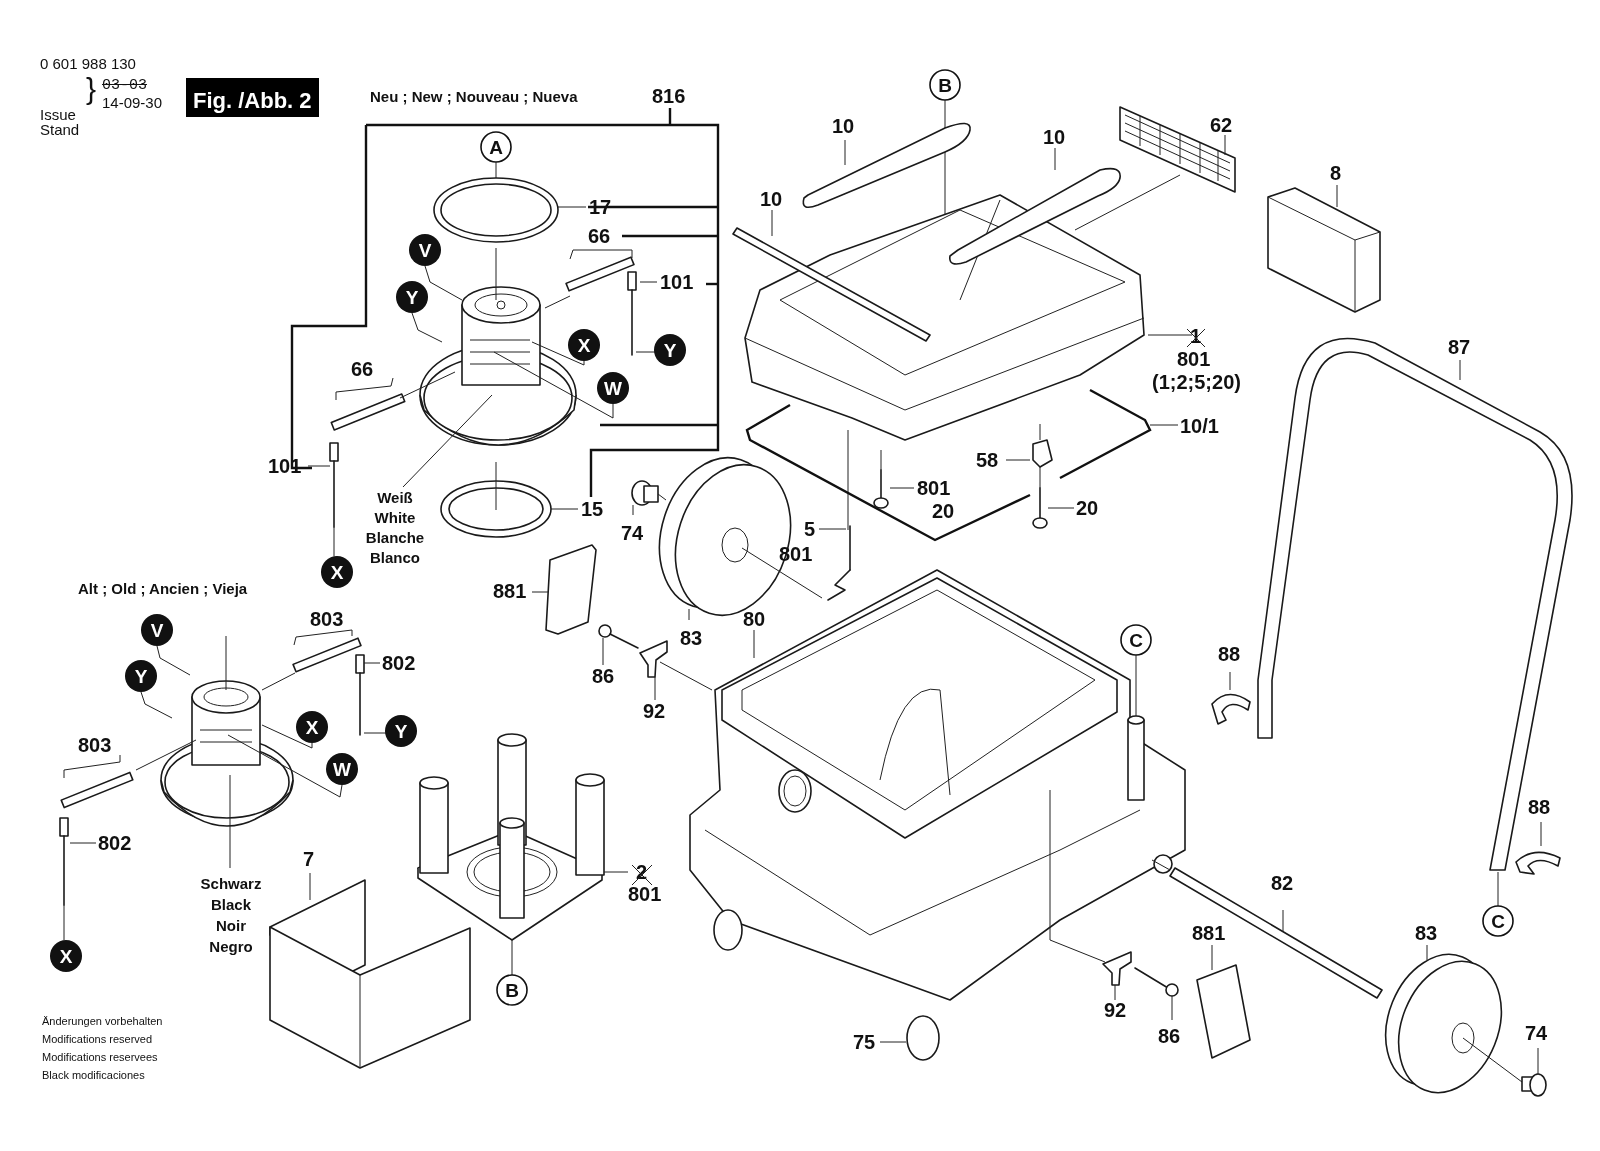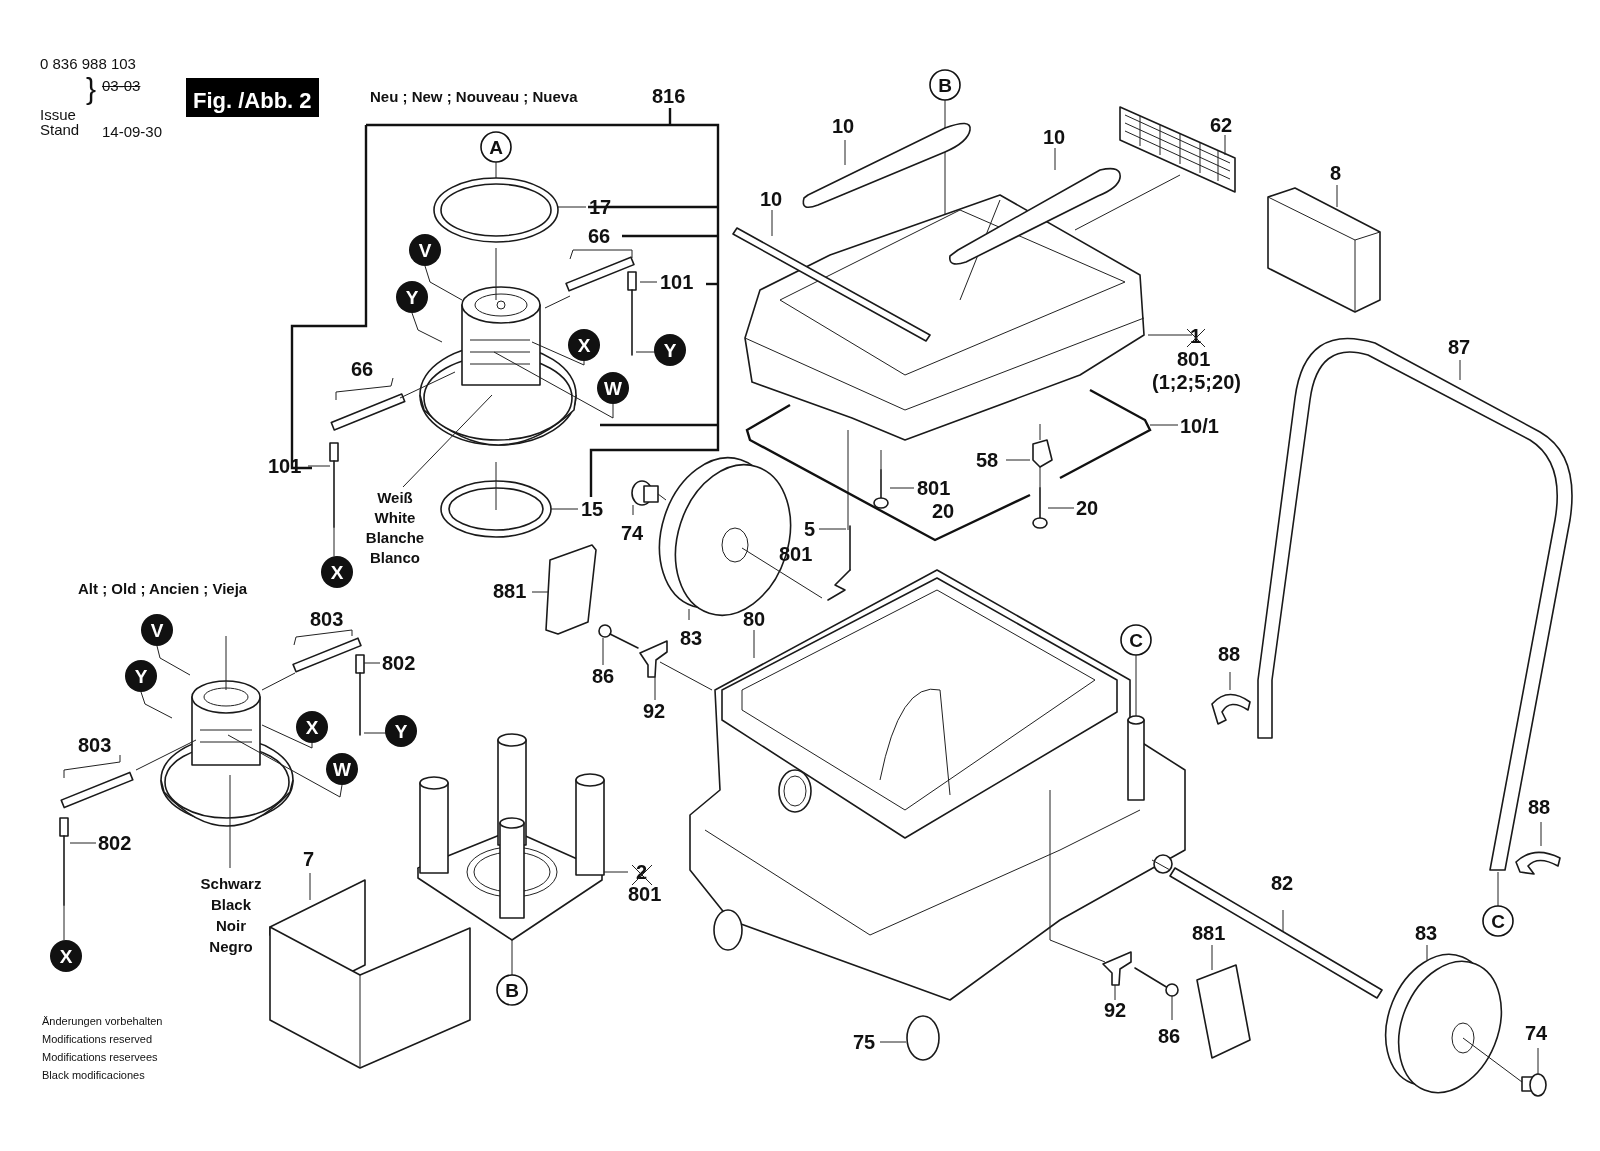--- a/index.html
+++ b/index.html
@@ -6,36 +6,36 @@
   body{width:1600px;height:1151px;position:relative;overflow:hidden;font-family:"Liberation Sans",sans-serif;color:#111;}
   svg#dia{position:absolute;left:0;top:0;width:1600px;height:1151px;}
   .ln{fill:none;stroke:#1a1a1a;stroke-width:1.6;stroke-linejoin:round;stroke-linecap:round;}
   .lt{fill:none;stroke:#222;stroke-width:1;}
   .th{fill:none;stroke:#111;stroke-width:2.4;}
   .part{fill:#fff;stroke:#1a1a1a;stroke-width:1.6;stroke-linejoin:round;}
   .lbl{font-family:"Liberation Sans",sans-serif;font-weight:bold;font-size:20px;fill:#111;}
   .sm{font-family:"Liberation Sans",sans-serif;font-weight:bold;font-size:15px;fill:#111;}
   .hdr{position:absolute;font-family:"Liberation Sans",sans-serif;font-size:15px;line-height:17px;color:#111;}
   .fig{position:absolute;left:186px;top:78px;background:#000;color:#fff;font-weight:bold;font-size:22px;padding:10px 7px 3px 7px;}
-  .strike{text-decoration:line-through;}
+  .strike{text-decoration:line-through;font-family:Liberation Mono, monospace;}
   .note{position:absolute;left:42px;top:1012px;font-size:11px;line-height:18px;}
   .circW{fill:#fff;stroke:#111;stroke-width:1.6;}
   .circB{fill:#111;}
   .circTW{font-family:"Liberation Sans",sans-serif;font-weight:bold;font-size:19px;fill:#111;text-anchor:middle;}
   .circTB{font-family:"Liberation Sans",sans-serif;font-weight:bold;font-size:19px;fill:#fff;text-anchor:middle;}
 </style>
 </head>
 <body>
 
-<div class="hdr" style="left:40px;top:55px;">0 836 988 103</div>
+<div class="hdr" style="left:40px;top:55px;">0 601 988 130</div>
 <div class="hdr" style="left:40px;top:77px;margin-top:44px;">Stand</div>
 <div class="hdr" style="left:40px;top:106px;">Issue</div>
 <div class="hdr" style="left:86px;top:74px;font-size:30px;line-height:30px;font-weight:normal;">}</div>
 <div class="hdr strike" style="left:102px;top:77px;">03-03</div>
-<div class="hdr" style="left:102px;top:94px;margin-top:29px;">14-09-30</div>
+<div class="hdr" style="left:102px;top:94px;">14-09-30</div>
 <div class="fig">Fig. /Abb. 2</div>
 
 <div class="note">
   <div>Änderungen vorbehalten</div>
   <div>Modifications reserved</div>
   <div>Modifications reservees</div>
   <div>Black modificaciones</div>
 </div>
 
 <svg id="dia" viewBox="0 0 1600 1151">

